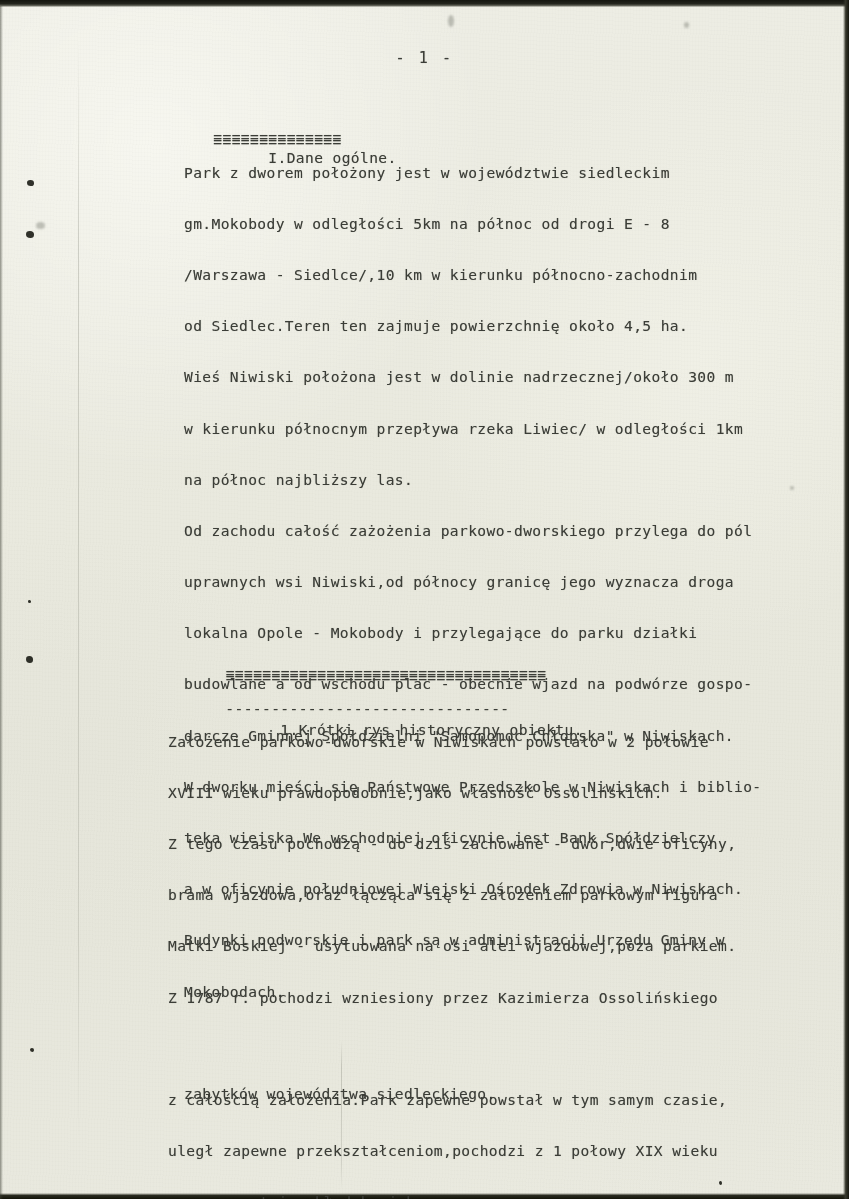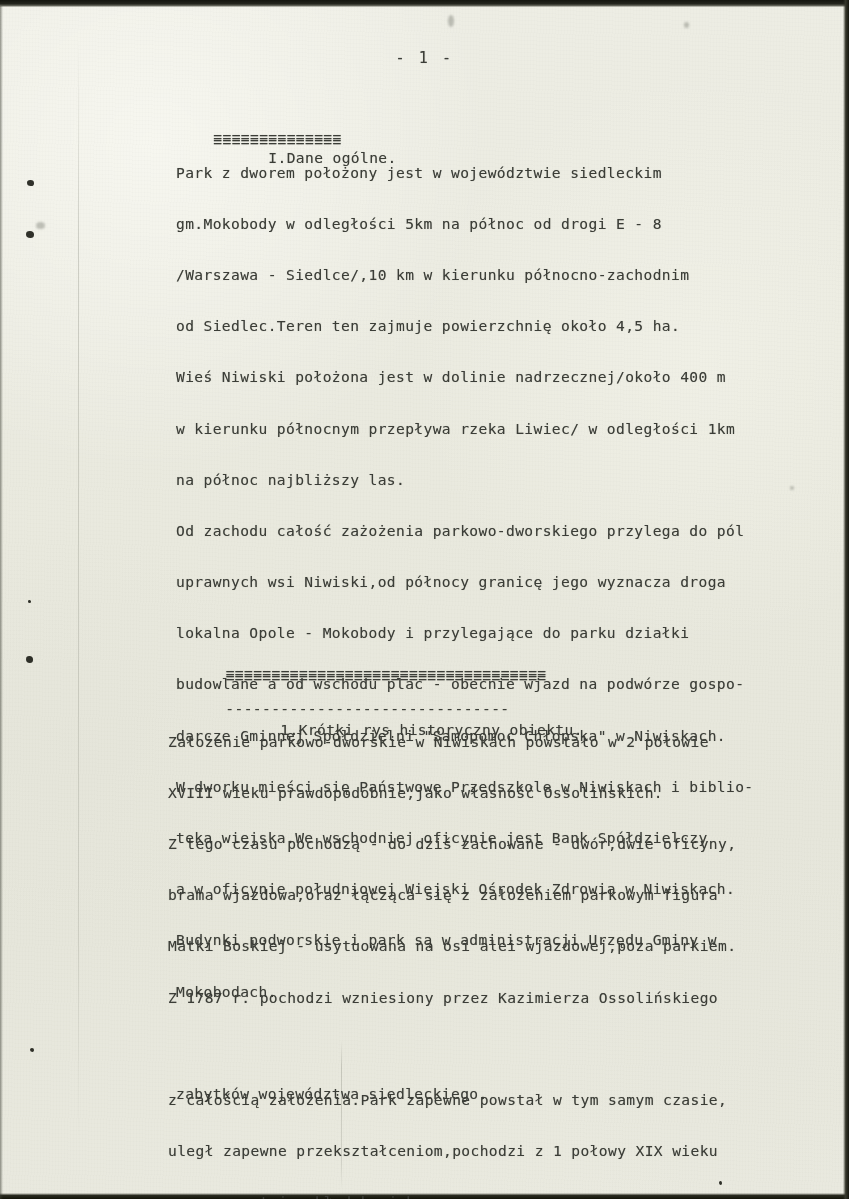--- a/index.html
+++ b/index.html
@@ -152,26 +152,26 @@
     
     <div class="block" style="left:140px; top:94px;">
       <span class="heading">
         <span>I.Dane ogólne.</span>
         <span class="ul-row ul-1">  ==============</span>
         <span class="ul-row ul-2">  ==============</span>
       </span>
     </div>
 
     
-    <div class="block" style="left:176px; top:134px;">
+    <div class="block" style="left:184px; top:134px;">
 <span>Park z dworem położony jest w województwie siedleckim</span>
 <br><span>gm.Mokobody w odległości 5km na północ od drogi E - 8</span>
 <br><span>/Warszawa - Siedlce/,10 km w kierunku północno-zachodnim</span>
 <br><span>od Siedlec.Teren ten zajmuje powierzchnię około 4,5 ha.</span>
-<br><span>Wieś Niwiski położona jest w dolinie nadrzecznej/około 400 m</span>
+<br><span>Wieś Niwiski położona jest w dolinie nadrzecznej/około 300 m</span>
 <br><span>w kierunku północnym przepływa rzeka Liwiec/ w odległości 1km</span>
 <br><span>na północ najbliższy las.</span>
 <br><span>Od zachodu całość zażożenia parkowo-dworskiego przylega do pól</span>
 <br><span>uprawnych wsi Niwiski,od północy granicę jego wyznacza droga</span>
 <br><span>lokalna Opole - Mokobody i przylegające do parku działki</span>
 <br><span>budowlane a od wschodu plac - obecnie wjazd na podwórze gospo-</span>
 <br><span>darcze Gminnej Spółdzielni "Samopomoc Chłopska" w Niwiskach.</span>
 <br><span>W dworku mieści się Państwowe Przedszkole w Niwiskach i biblio-</span>
 <br><span>teka wiejska.We wschodniej oficynie jest Bank Spółdzielczy</span>
 <br><span>a w oficynie południowej Wiejski Ośrodek Zdrowia w Niwiskach.</span>

